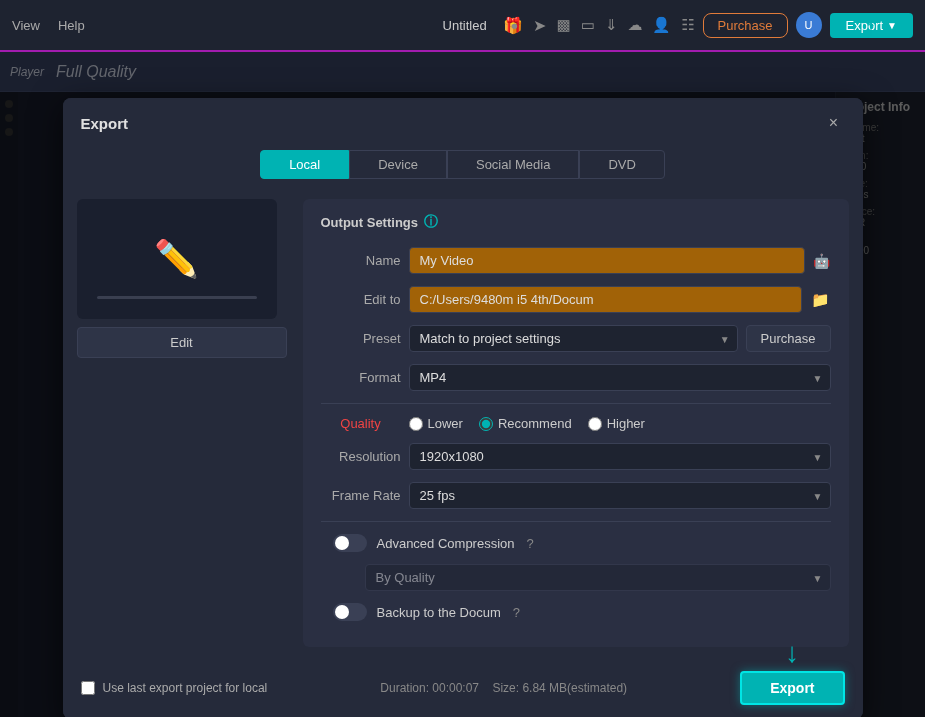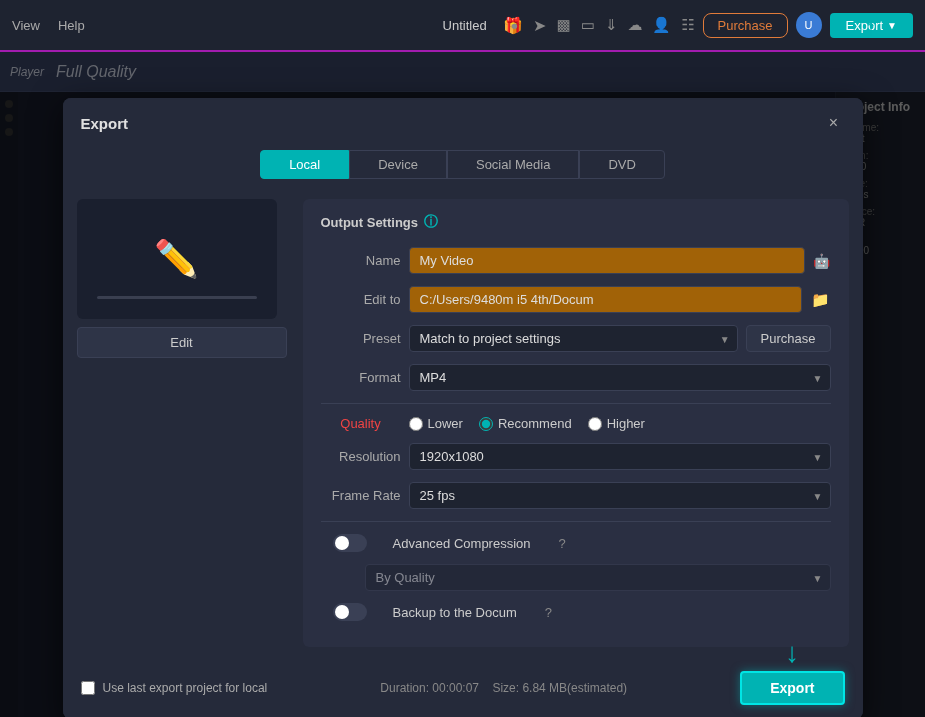--- a/index.html
+++ b/index.html
@@ -406,21 +406,21 @@
     }
     .radio-option input[type="radio"] {
       accent-color: #00b3b3;
       width: 14px; height: 14px;
     }
 
     
     .toggle-row {
       display: flex;
       align-items: center;
-      gap: 26px;
+      gap: 10px;
       margin-bottom: 12px;
       padding-left: 12px;
     }
     .toggle-switch {
       width: 34px;
       height: 18px;
       background: #3a4055;
       border-radius: 9px;
       position: relative;
       cursor: pointer;

